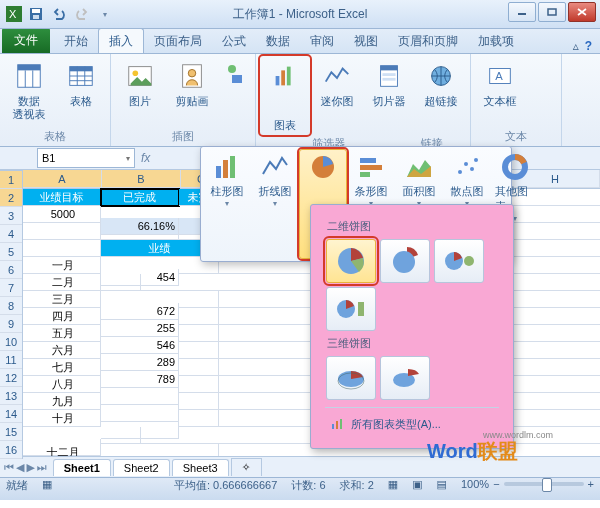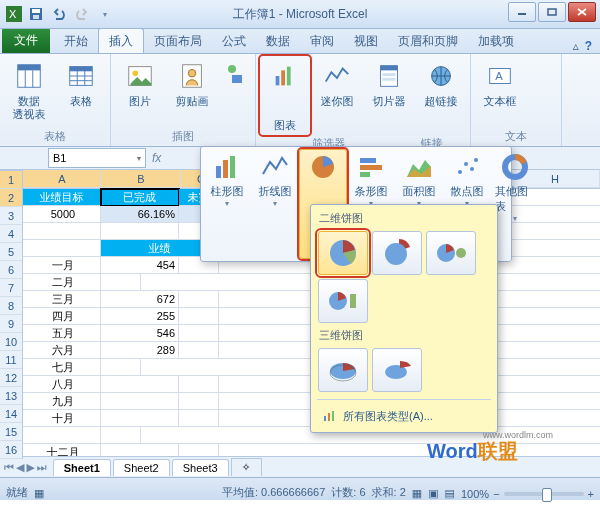--- a/index.html
+++ b/index.html
@@ -23,55 +23,55 @@
   .ribbon{height:92px;background:linear-gradient(#f5f9fd,#e6eef8);border-bottom:1px solid #9db7d6;display:flex;}
   .group{border-right:1px solid #c4d6eb;padding:2px 4px 0;display:flex;flex-direction:column;align-items:center;}
   .group-row{display:flex;gap:2px;flex:1;}
   .gbtn{display:flex;flex-direction:column;align-items:center;justify-content:flex-start;padding:2px 4px;min-width:40px;border:1px solid transparent;border-radius:3px;}
   .gbtn .glyph{height:34px;display:flex;align-items:center;justify-content:center;}
   .gbtn .glbl{font-size:11px;color:#2b5a8c;text-align:center;line-height:13px;margin-top:2px;white-space:pre;}
   .group-label{font-size:11px;color:#6b87a8;text-align:center;padding:1px 0 2px;}
   .red-frame{outline:2px solid #d43a2a;outline-offset:0;gap:24px;}
   
   .namebar{height:22px;background:#e8f0fa;border-bottom:1px solid #b5c9e1;display:flex;align-items:center;}
-  .namebox{width:88px;height:18px;background:#fff;border:1px solid #9db7d6;margin-left:26px;display:flex;align-items:center;padding:0 4px;font-size:11px;justify-content:space-between;}
+  .namebox{width:88px;height:18px;background:#fff;border:1px solid #9db7d6;margin-left:15px;display:flex;align-items:center;padding:0 4px;font-size:11px;justify-content:space-between;}
   .fxbtns{display:flex;align-items:center;gap:4px;margin-left:6px;color:#6b87a8;}
   
   .grid{display:flex;height:286px;position:relative;}
   .rowhdrs{width:22px;background:#e8f0fa;border-right:1px solid #b5c9e1;}
   .rhcell,.chcell{height:17px;border-bottom:1px solid #d4ddea;font-size:11px;color:#2b5a8c;display:flex;align-items:center;justify-content:center;}
   .cols{flex:1;overflow:hidden;}
   .colrow{display:flex;background:#e8f0fa;border-bottom:1px solid #b5c9e1;}
   .chcell{width:78px;border-right:1px solid #d4ddea;}
   .datarow{display:flex;height:17px;}
   .cell{width:78px;height:17px;border-right:1px solid #d4ddea;border-bottom:1px solid #d4ddea;font-size:11px;display:flex;align-items:center;padding:0 3px;box-sizing:border-box;}
-  .cell.r{justify-content:flex-end;}
+  .cell.r{justify-content:flex-end;margin-top:12px;}
   .cell.c{justify-content:center;padding-left:6px;}
   .hdr-fill{background:#00b0f0;color:#fff;justify-content:center;}
   .sel{background:#d8e6f6;}
   
   .chart-pop{position:absolute;left:200px;top:146px;width:310px;background:linear-gradient(#fafcff,#eef4fb);border:1px solid #99add0;border-radius:3px;box-shadow:2px 3px 8px rgba(0,0,0,.25);z-index:10;}
   .chart-row1{display:flex;padding:2px;}
   .cbtn{display:flex;flex-direction:column;align-items:center;padding:2px 3px;border:1px solid transparent;border-radius:3px;min-width:40px;}
   .cbtn.hot{background:linear-gradient(#fff1c8,#ffdf7e);border:1px solid #e9b23b;}
   .cbtn .clbl{font-size:11px;color:#2b5a8c;margin-top:2px;}
   .cbtn .carrow{font-size:8px;color:#6b87a8;}
-  .pie-menu{position:absolute;left:95px;top:58px;width:178px;background:#fef9c3;border:1px solid #99add0;border-radius:3px;box-shadow:2px 3px 8px rgba(0,0,0,.3);padding:4px;z-index:11;}
+  .pie-menu{position:absolute;left:95px;top:58px;width:178px;background:#f9a8d4;border:1px solid #99add0;border-radius:3px;box-shadow:2px 3px 8px rgba(0,0,0,.3);padding:12px;z-index:11;}
   .pm-head{font-size:11px;color:#495d7d;padding:2px 4px;}
   .pm-grid{display:flex;flex-wrap:wrap;gap:4px;padding:3px;}
   .pm-item{width:48px;height:42px;background:linear-gradient(#fff,#e6edf6);border:1px solid #b6c5dc;border-radius:3px;display:flex;align-items:center;justify-content:center;}
   .pm-item.sel2{outline:2px solid #d43a2a;outline-offset:1px;background:linear-gradient(#fff4cf,#ffe493);border-color:#e9b23b;}
   .pm-sep{height:1px;background:#c4d2e5;margin:4px 2px;}
   .pm-foot{display:flex;align-items:center;gap:6px;padding:4px 6px;font-size:11px;color:#2b5a8c;}
   
   .sheettabs{height:20px;background:#e8f0fa;border-top:1px solid #b5c9e1;display:flex;align-items:center;font-size:11px;}
   .sheettabs .nav{display:flex;gap:2px;padding:0 4px;color:#6b87a8;}
   .sheettabs .stab{padding:2px 10px;border:1px solid #b5c9e1;border-bottom:none;background:#fff;border-radius:3px 3px 0 0;margin-left:2px;}
   .sheettabs .stab.cur{font-weight:bold;color:#000;}
-  .status{height:22px;background:linear-gradient(#dfe9f6,#cadbef);border-top:1px solid #9db7d6;display:flex;align-items:flex-end;font-size:11px;color:#3d6189;padding:0 6px;gap:6px;}
+  .status{height:22px;background:linear-gradient(#dfe9f6,#cadbef);border-top:1px solid #9db7d6;display:flex;align-items:flex-start;font-size:11px;color:#3d6189;padding:0 6px;gap:14px;}
   .status .spacer{flex:1;}
   .zoom{display:flex;align-items:center;gap:4px;}
   .zoom .track{width:80px;height:4px;background:#b7c9de;border-radius:2px;position:relative;}
   .zoom .thumb{position:absolute;left:38px;top:-4px;width:8px;height:12px;background:#fff;border:1px solid #6b87a8;border-radius:2px;}
   .watermark{position:absolute;left:427px;top:438px;z-index:12;font-size:20px;font-weight:bold;}
   .watermark .w1{color:#2f6bd3;} .watermark .w2{color:#e38b1a;}
   .watermark .sup{font-size:9px;color:#888;position:absolute;top:-8px;left:56px;font-weight:normal;}
   .corner{width:22px;height:18px;background:#e8f0fa;border-right:1px solid #b5c9e1;border-bottom:1px solid #b5c9e1;}
   
   .ico16{width:16px;height:16px}
@@ -379,20 +379,21 @@
           <div class="cell" style="flex:1;border-right:none"></div>
         </div>
         <div class="datarow">
           <div class="cell c">六月</div>
           <div class="cell r">289</div>
           <div class="cell" style="width:40px"></div>
           <div class="cell" style="flex:1;border-right:none"></div>
         </div>
         <div class="datarow">
           <div class="cell c">七月</div>
+          <div class="cell r">789</div>
           <div class="cell" style="width:40px"></div>
           <div class="cell" style="flex:1;border-right:none"></div>
         </div>
         <div class="datarow">
           <div class="cell c">八月</div>
           <div class="cell r"></div>
           <div class="cell" style="width:40px"></div>
           <div class="cell" style="flex:1;border-right:none"></div>
         </div>
         <div class="datarow">

